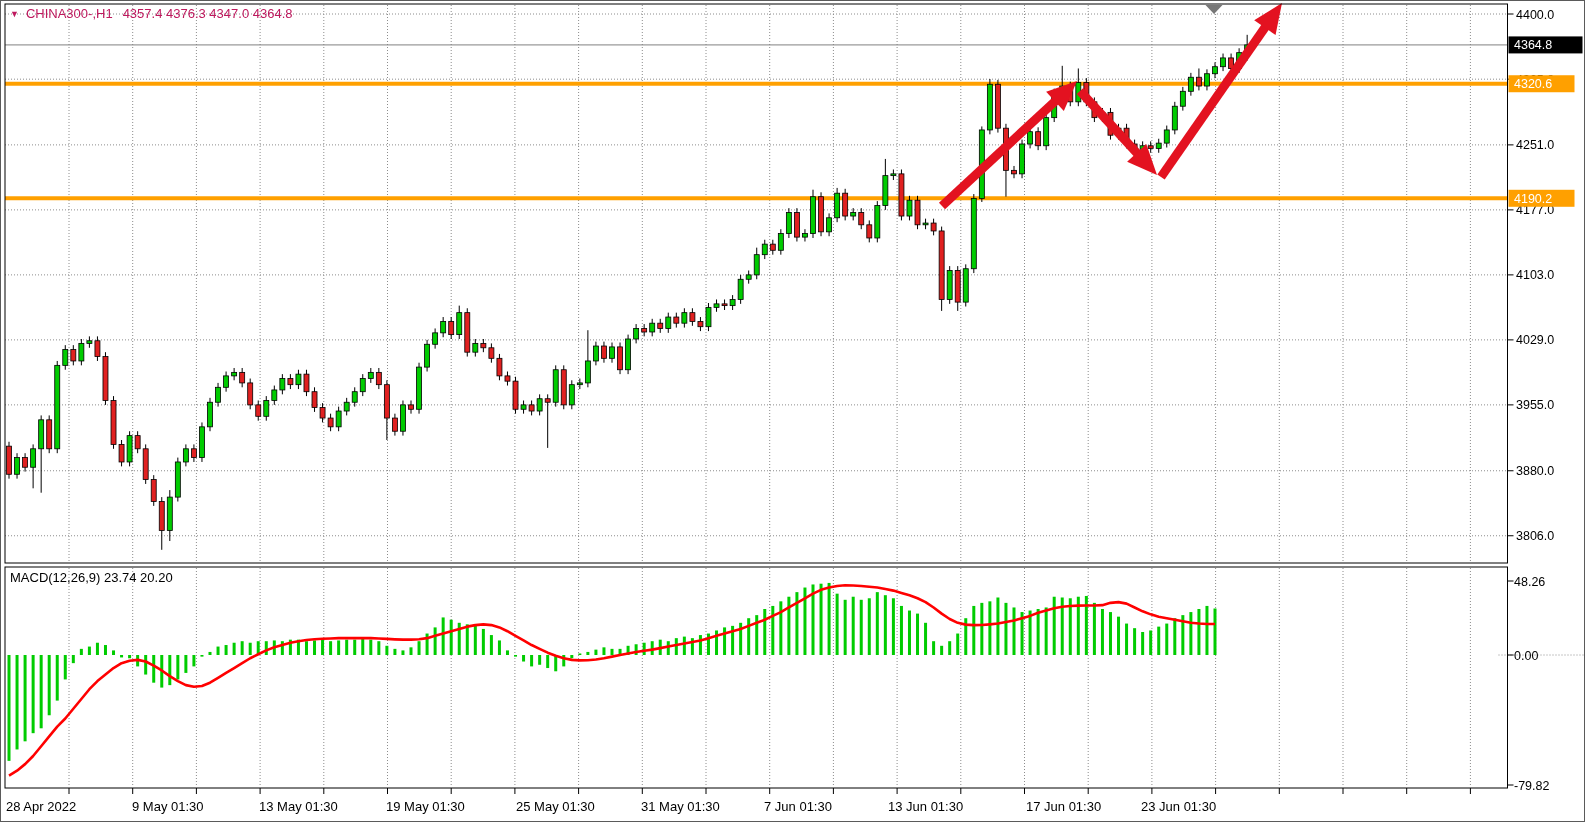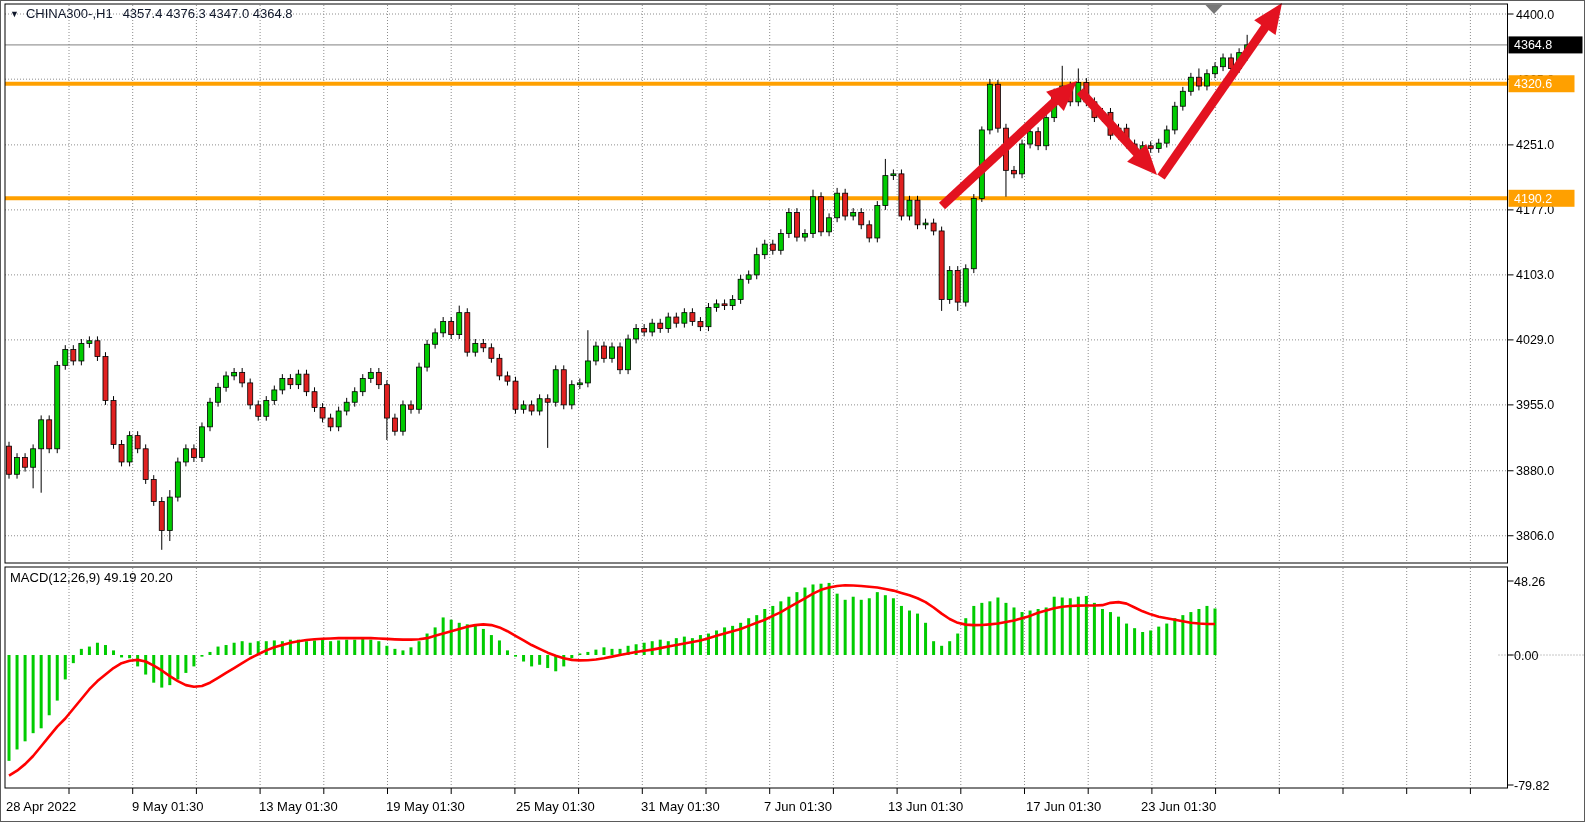--- a/index.html
+++ b/index.html
@@ -1,20 +1,20 @@
 <!DOCTYPE html>
 <html><head>
 <meta charset="utf-8">
 <style>
   html,body{margin:0;padding:0;background:#d8d8d8;}
   .window{position:relative;width:1585px;height:822px;background:#ffffff;
           border:1px solid #5a5a5a;box-sizing:border-box;overflow:hidden;
           font-family:"Liberation Sans",sans-serif;}
   #chart-svg{position:absolute;left:0;top:0;width:1585px;height:822px;}
-  .hdr{position:absolute;left:9px;top:5px;font-size:13px;color:#0f172a;white-space:pre;}
+  .hdr{position:absolute;left:9px;top:5px;font-size:13px;color:#be185d;white-space:pre;}
   .hdr .tri{font-size:9px;vertical-align:1px;margin-right:7px;}
   .hdr .vals{margin-left:10px;}
   .macd-lbl{position:absolute;left:9px;top:569px;font-size:13px;color:#000;white-space:pre;}
 </style>
 </head>
 <body>
 
 <div class="window">
   <svg id="chart-svg" xmlns="http://www.w3.org/2000/svg">
       <g>
@@ -633,14 +633,14 @@
         <text x="385" y="810">19 May 01:30</text>
         <text x="515" y="810">25 May 01:30</text>
         <text x="640" y="810">31 May 01:30</text>
         <text x="763" y="810">7 Jun 01:30</text>
         <text x="887" y="810">13 Jun 01:30</text>
         <text x="1025" y="810">17 Jun 01:30</text>
         <text x="1140" y="810">23 Jun 01:30</text>
       </g>
     </svg>
   <div class="hdr"><span class="tri">▼</span><span>CHINA300-,H1</span><span class="vals">4357.4 4376.3 4347.0 4364.8</span></div>
-  <div class="macd-lbl"><span>MACD(12,26,9)</span><span> </span><span>49.19 20.20</span></div>
+  <div class="macd-lbl"><span>MACD(12,26,9)</span><span> </span><span>23.74 20.20</span></div>
 </div>
 
 </body></html>

